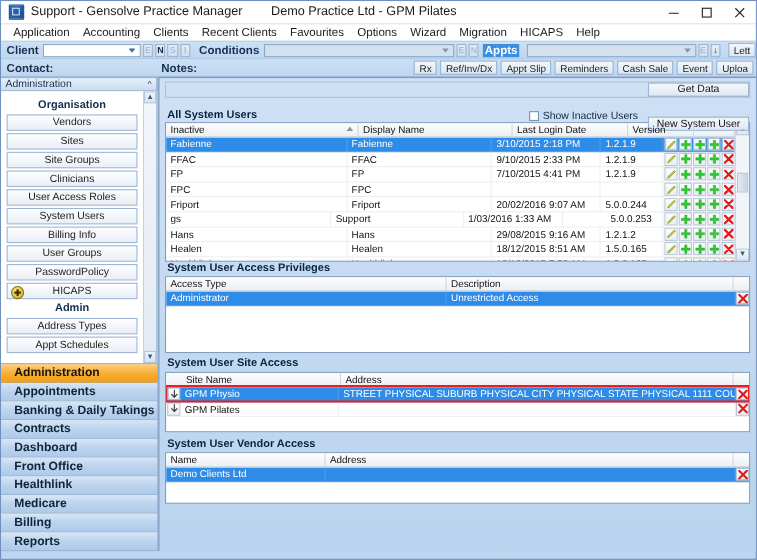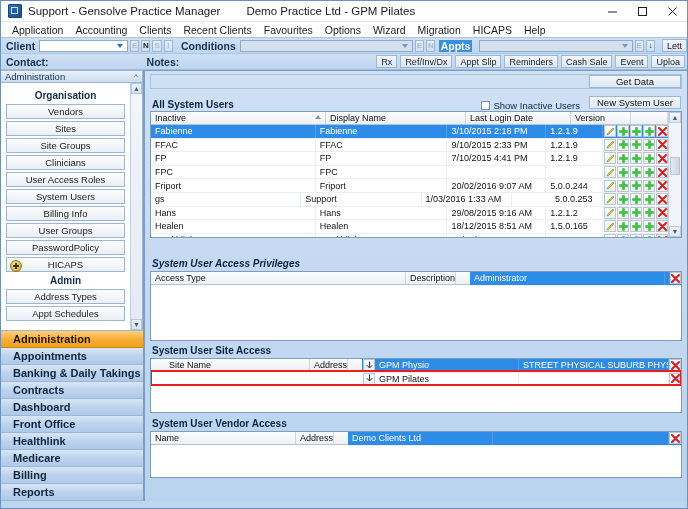--- a/index.html
+++ b/index.html
@@ -155,35 +155,35 @@
     margin:0;overflow:hidden;
   }
   .notesbox{
     position:absolute;left:5px;right:5px;top:3px;height:15px;
     background:#cfe0f5;border:1px solid #a9c3de;box-sizing:border-box;
   }
   .topbtns{position:absolute;right:6px;top:4px;width:92px;}
   .topbtn{
     height:13px;border:1px solid #9db6d3;background:linear-gradient(180deg,#f3f7fc,#dde8f4);
     display:flex;align-items:center;justify-content:center;font-size:9.5px;color:#111;
-    margin-bottom:8px;box-sizing:border-box;
+    margin-bottom:18px;box-sizing:border-box;
   }
   .sec-title{
     font-size:10px;font-weight:bold;color:#08243f;margin:0 0 2px 2px;
   }
   .chk-wrap{display:flex;align-items:center;margin-left:auto;margin-right:4px;}
   .chkbox{
     width:9px;height:9px;background:#fff;border:1px solid #7593b5;margin-right:3px;
     box-sizing:border-box;
   }
   .chk-label{font-size:9.5px;color:#12283f;}
 
   .grid{
     background:#fff;border:1px solid #7e9cc0;box-sizing:border-box;
-    display:flex;flex-direction:row;overflow:hidden;
+    display:flex;flex-direction:column;overflow:hidden;
   }
   .ghead{
     height:12px;display:flex;background:linear-gradient(180deg,#fdfdfd,#eceff3);
     border-bottom:1px solid #b6c4d4;font-size:9px;color:#111;flex:0 0 12px;
   }
   .ghead .gh{
     display:flex;align-items:center;padding-left:4px;border-right:1px solid #cdd7e2;
     box-sizing:border-box;position:relative;overflow:hidden;white-space:nowrap;
   }
   .ghead .gh .sorta{
@@ -743,21 +743,21 @@
         </div>
         <div class="vscroll">
           <div class="sbtn">▲</div>
           <div class="vsc-track">
               <div class="vsc-thumb"></div>
             </div>
           <div class="sbtn">▼</div>
         </div>
       </div>
 
-      <div class="sec-title" style="margin-top:20px;font-style:italic;">System User Access Privileges</div>
+      <div class="sec-title" style="margin-top:0;">System User Access Privileges</div>
       <div class="grid" style="height:70px;">
         <div class="ghead">
           <div class="gh" style="width:255px;">
               <span>Access Type</span>
             </div>
           <div class="gh" style="flex:1;">
               <span>Description</span>
             </div>
           <div class="gh" style="width:14px;border-right:none;"></div>
         </div>

